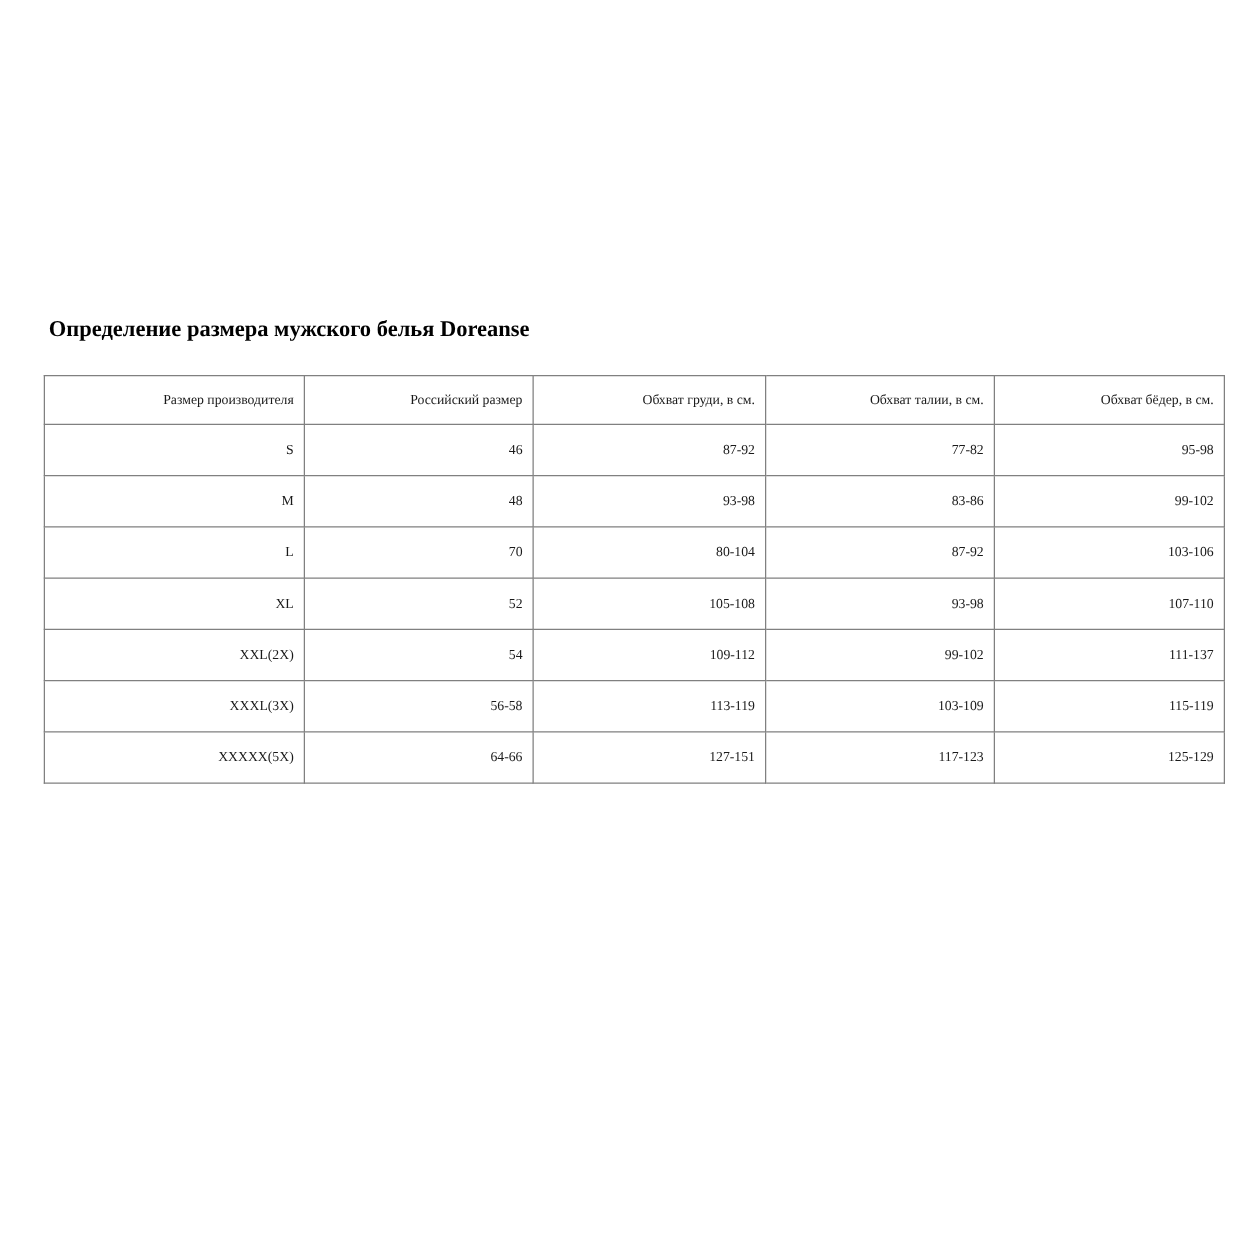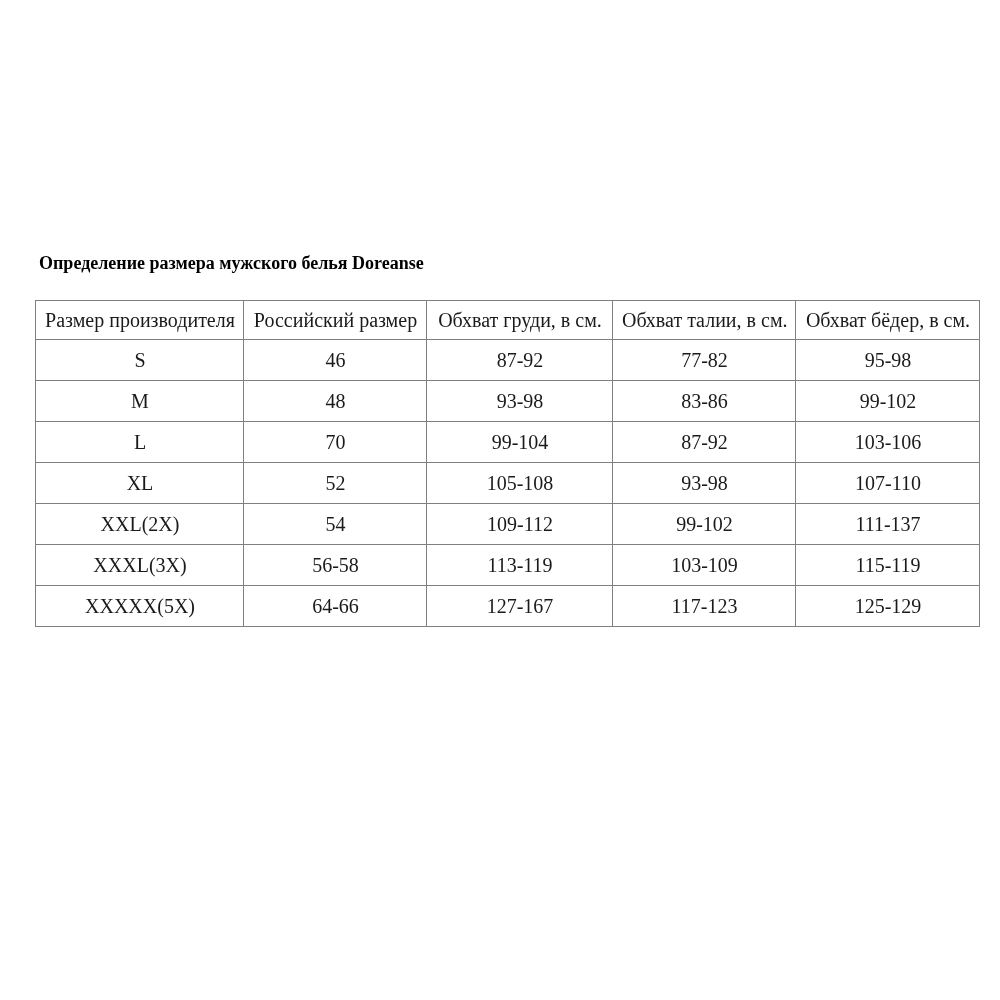--- a/index.html
+++ b/index.html
@@ -34,24 +34,24 @@
     width:944px;
   }
   .size-table col.c1{width:208px;}
   .size-table col.c2{width:183px;}
   .size-table col.c3{width:186px;}
   .size-table col.c4{width:183px;}
   .size-table col.c5{width:184px;}
   .size-table th,
   .size-table td{
     border:1px solid var(--border-color);
-    font-size:20px;
+    font-size:11px;
     font-weight:normal;
     color:var(--text-color);
-    text-align:center;
+    text-align:right;
     vertical-align:middle;
     padding:0 8px 0 9px;
     white-space:nowrap;
     overflow:hidden;
   }
   .size-table thead tr{height:39px;}
   .size-table tbody tr{height:41px;}
 </style>
 </head>
 <body>
@@ -86,21 +86,21 @@
     <tr>
       <td>M</td>
       <td>48</td>
       <td>93-98</td>
       <td>83-86</td>
       <td>99-102</td>
     </tr>
     <tr>
       <td>L</td>
       <td>70</td>
-      <td>99-104</td>
+      <td>80-104</td>
       <td>87-92</td>
       <td>103-106</td>
     </tr>
     <tr>
       <td>XL</td>
       <td>52</td>
       <td>105-108</td>
       <td>93-98</td>
       <td>107-110</td>
     </tr>
@@ -114,18 +114,18 @@
     <tr>
       <td>XXXL(3X)</td>
       <td>56-58</td>
       <td>113-119</td>
       <td>103-109</td>
       <td>115-119</td>
     </tr>
     <tr>
       <td>XXXXX(5X)</td>
       <td>64-66</td>
-      <td>127-167</td>
+      <td>127-151</td>
       <td>117-123</td>
       <td>125-129</td>
     </tr>
   </tbody>
 </table>
 
 </body></html>

